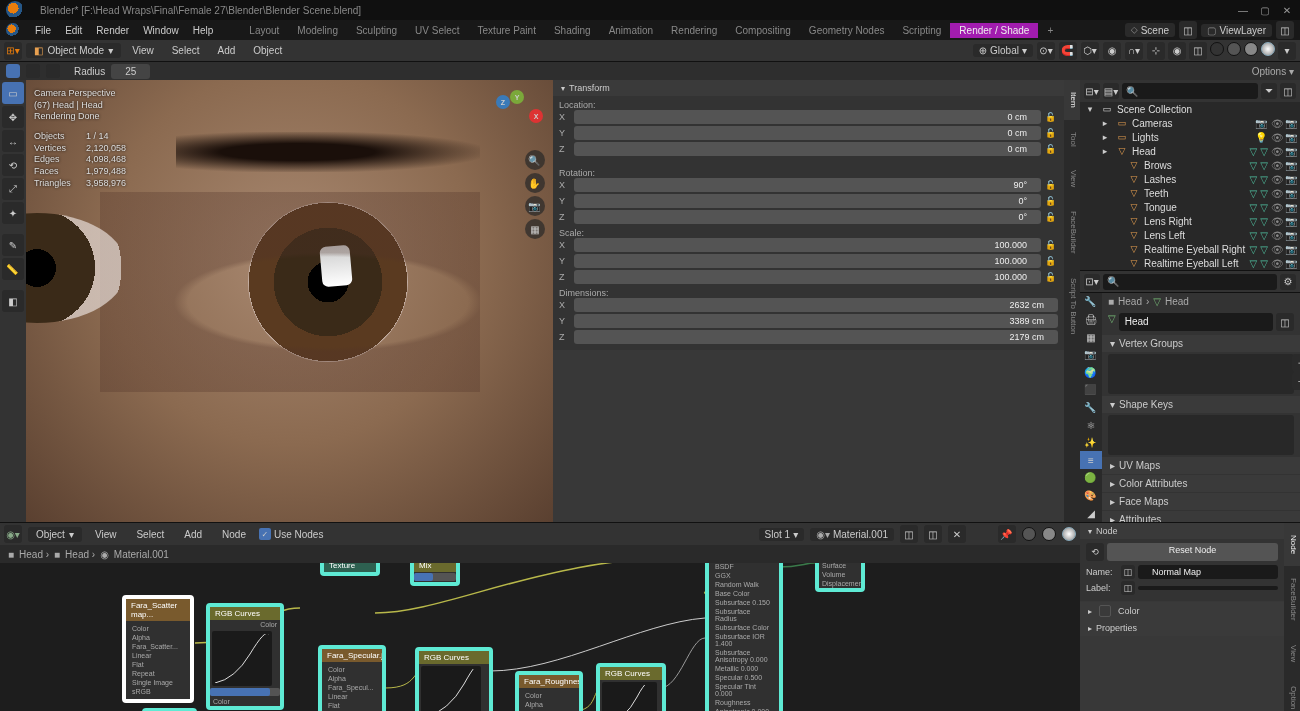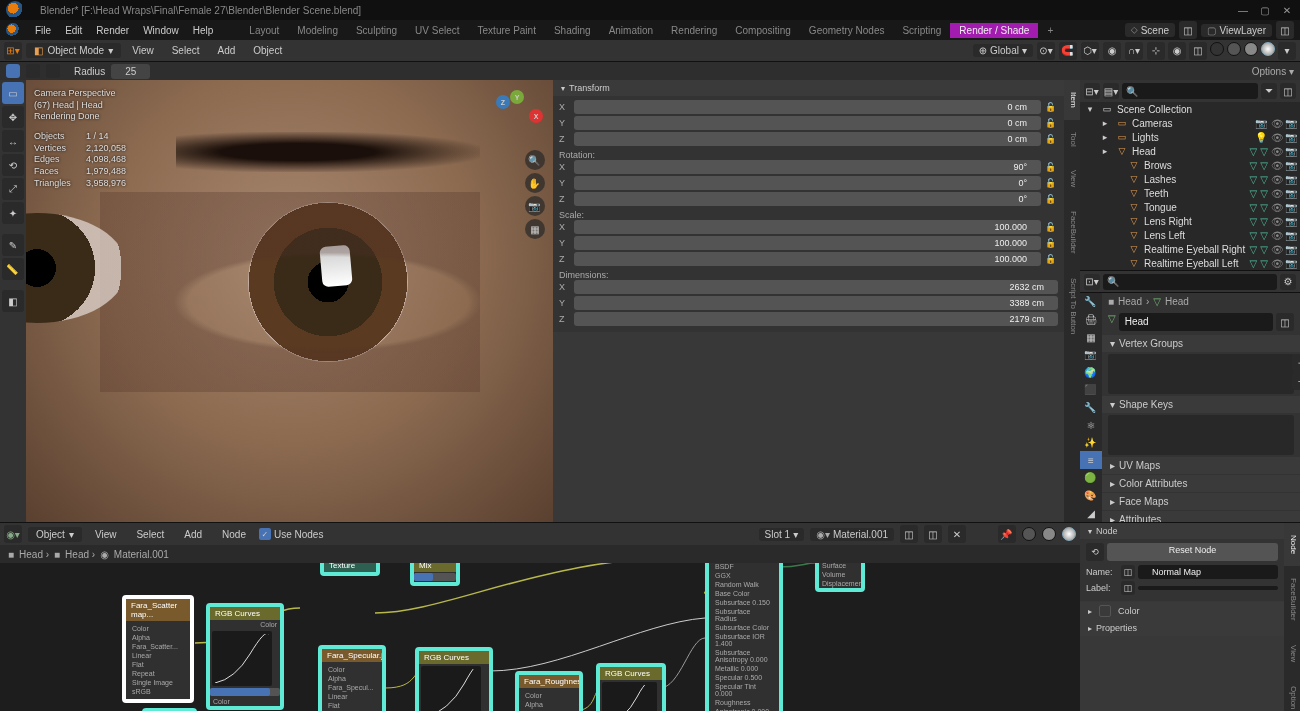--- a/index.html
+++ b/index.html
@@ -262,38 +262,39 @@
   </div>
 
   <div class="sidepanel-wrap" style="width:110px;background:#383838">
     <div class="npanel">
       <div class="np-section">
         <div class="np-header">
             <span class="np-chev">▾</span>
             <span>Transform</span>
           </div>
         <div class="np-body">
+          <div style="color:#aaa">Location:</div>
           <div id="np-loc">
               <div class="np-row">
                 <span class="np-lab">X</span>
                 <div class="np-val">0 cm</div>
                 <span class="np-lock">🔓</span>
               </div>
               <div class="np-row">
                 <span class="np-lab">Y</span>
                 <div class="np-val">0 cm</div>
                 <span class="np-lock">🔓</span>
               </div>
               <div class="np-row">
                 <span class="np-lab">Z</span>
                 <div class="np-val">0 cm</div>
                 <span class="np-lock">🔓</span>
               </div>
             </div>
-          <div style="color:#aaa;margin-top:4px">Rotation:</div>
+          <div style="color:#aaa;margin-top:12px">Rotation:</div>
           <div id="np-rot">
               <div class="np-row">
                 <span class="np-lab">X</span>
                 <div class="np-val">90°</div>
                 <span class="np-lock">🔓</span>
               </div>
               <div class="np-row">
                 <span class="np-lab">Y</span>
                 <div class="np-val">0°</div>
                 <span class="np-lock">🔓</span>

